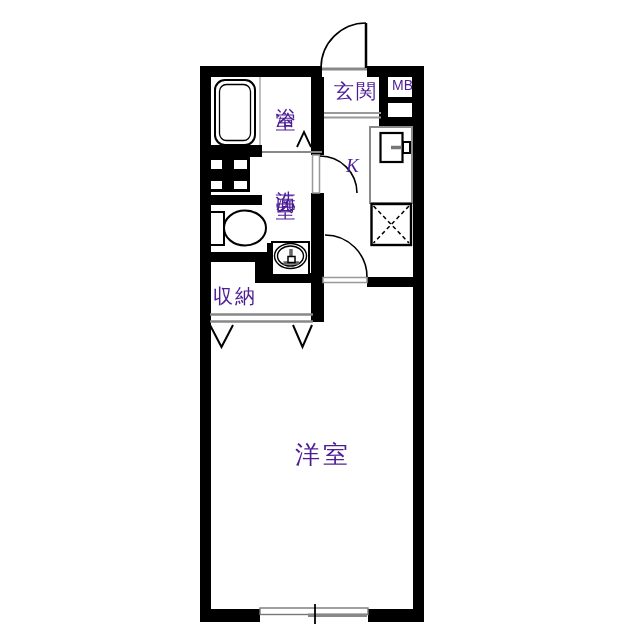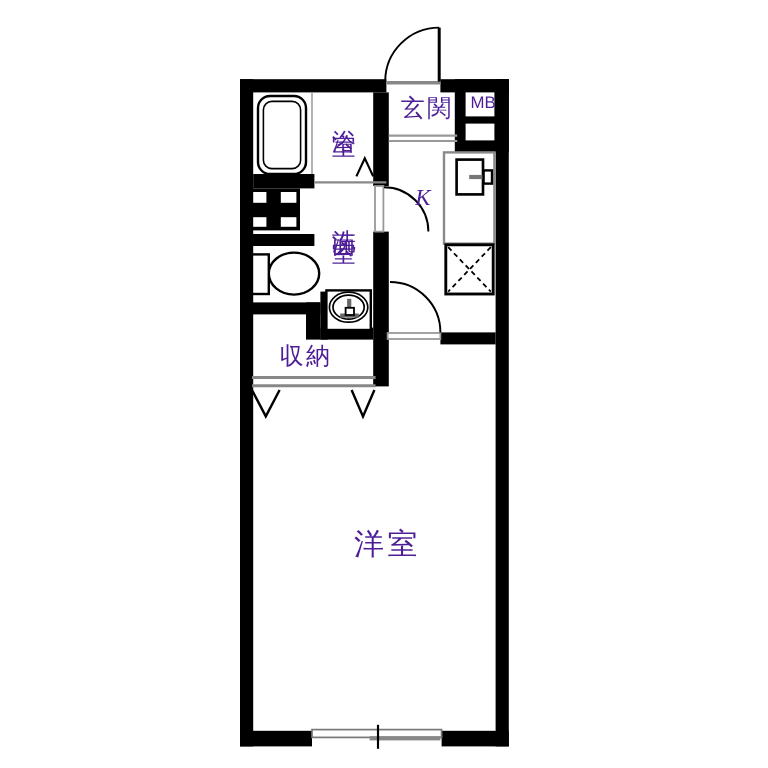--- a/index.html
+++ b/index.html
@@ -8,21 +8,21 @@
   .wall{position:absolute;background:#000;}
   .whitebox{position:absolute;background:#fff;}
   .label{position:absolute;white-space:nowrap;line-height:1.05;}
   .vtext{writing-mode:vertical-rl;text-orientation:upright;}
   #svg-layer{position:absolute;left:0;top:0;}
   .lbl-entrance{left:334px;top:81px;font-size:20px;letter-spacing:2px;}
   .lbl-mb{left:388px;top:78px;width:25px;text-align:right;font-size:14px;}
   .lbl-bathroom{left:275px;top:92px;font-size:20px;letter-spacing:2px;}
   .lbl-washroom{left:275px;top:175px;font-size:20px;letter-spacing:4px;}
   .lbl-kitchen{left:346px;top:156px;font-size:19px;font-style:italic;font-family:"Liberation Serif","DejaVu Serif",serif;}
-  .lbl-storage{left:233px;top:287px;font-size:20px;letter-spacing:2px;}
+  .lbl-storage{left:213px;top:287px;font-size:20px;letter-spacing:2px;font-family:Liberation Mono, monospace;}
   .lbl-room{left:295px;top:441px;font-size:25px;letter-spacing:3px;}
 </style>
 </head>
 <body>
 
 <div id="stage">
 
   <div class="wall" style="left:200px;top:66px;width:122px;height:11px;"></div>
   <div class="wall" style="left:367px;top:66px;width:57px;height:11px;"></div>
   <div class="wall" style="left:200px;top:66px;width:11px;height:556px;"></div>

